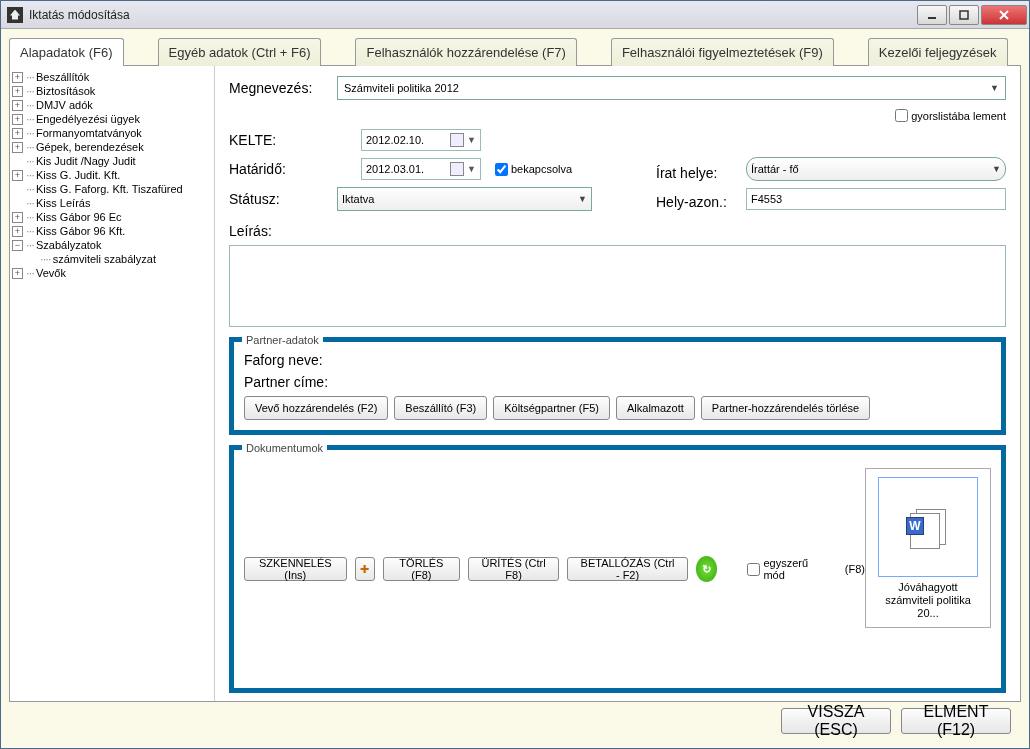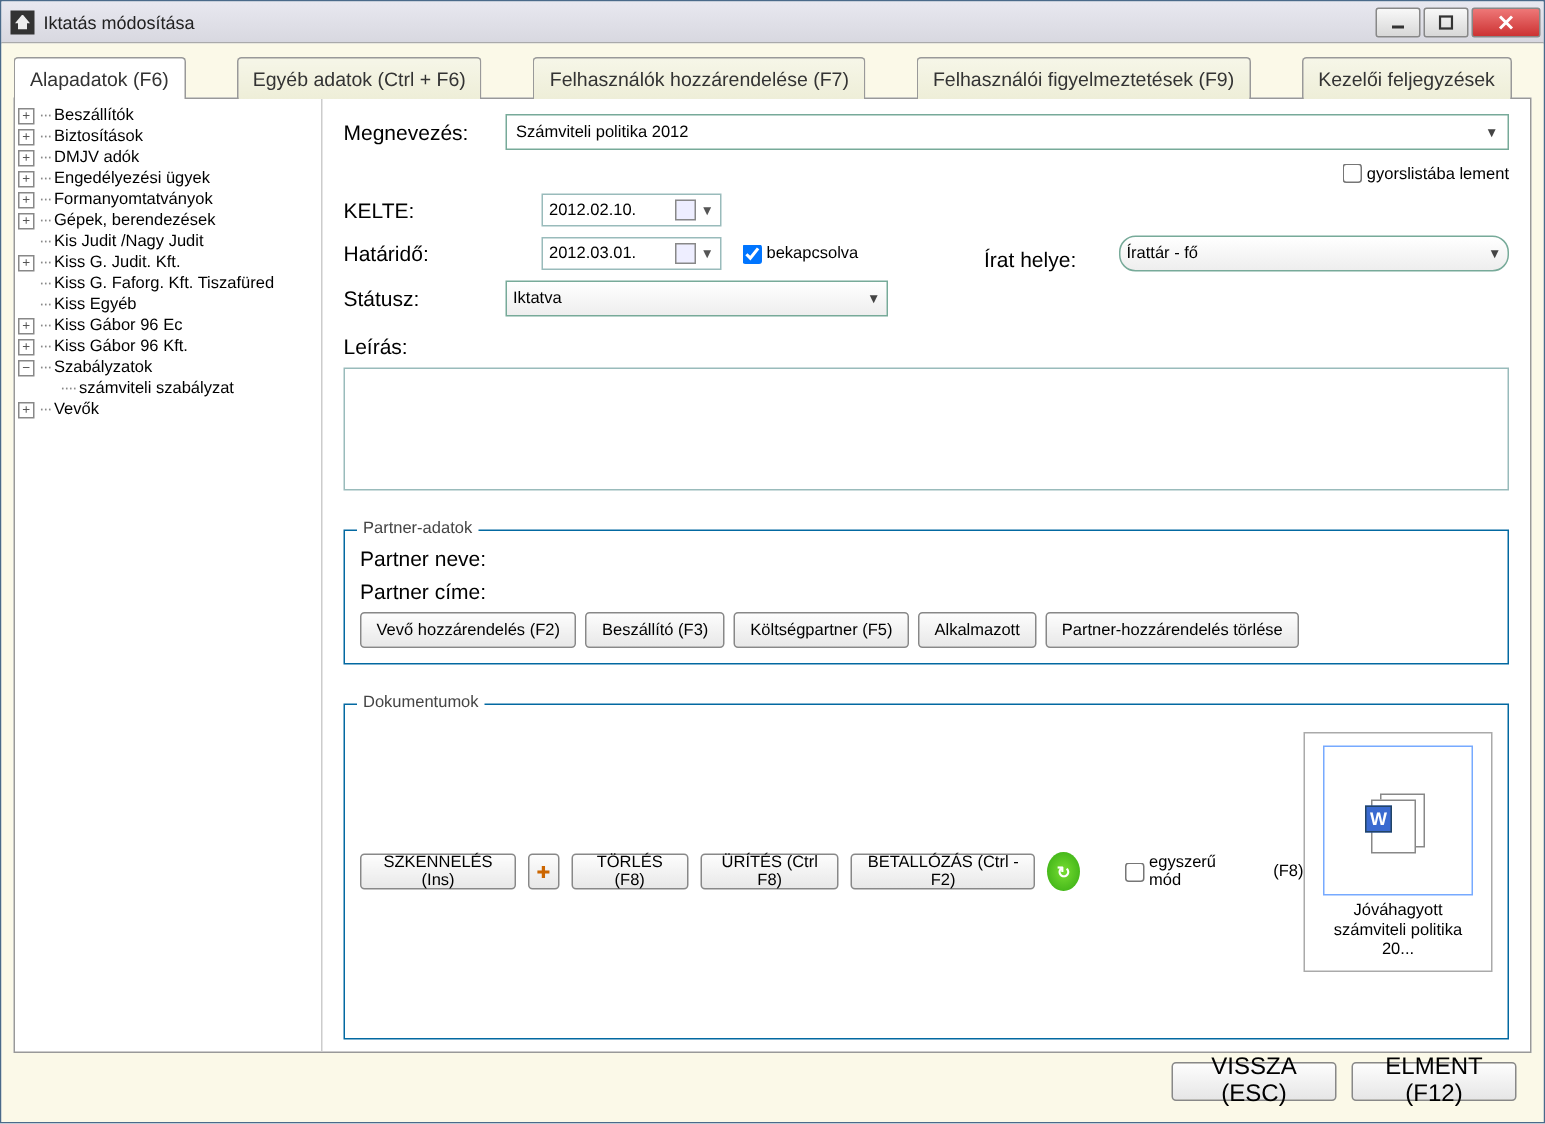--- a/index.html
+++ b/index.html
@@ -32,21 +32,21 @@
 .date-field { width:120px; height:22px; border:1px solid #9bb; display:flex; align-items:center; padding:0 4px; justify-content:space-between;margin-left:24px; }
 .date-field .cal { width:14px; height:14px; border:1px solid #888; background:#eef; }
 .date-field .dd { font-size:9px; color:#555; }
 .chk { display:flex; align-items:center; margin-left:10px; }
 .chk input { margin-right:3px; }
 .right-col { margin-left:20px; display:flex; align-items:flex-end; }
 .right-col .lbl2 { width:90px; font-size:14px; }
 .status-combo { width:255px; height:24px; border:1px solid #7a9; font-size:14px; padding:0 4px; background:linear-gradient(#fff,#eee); display:flex; align-items:center; justify-content:space-between; }
 .txt-input { flex:1; height:22px; border:1px solid #9bb; padding:0 4px; background:#fff; }
 .textarea { width:100%; height:82px; border:1px solid #9bb; resize:none; }
-.groupbox { border:1px solid #0369a1; margin-top:26px; padding:10px 10px 10px 10px; position:relative; }
+.groupbox { border:5px solid #0369a1; margin-top:10px; padding:10px 10px 10px 10px; position:relative; }
 .groupbox .legend { position:absolute; top:-8px; left:8px; background:#fff; padding:0 4px; font-size:11px; color:#444; }
 .partner-row { display:flex; margin-bottom:6px; }
 .partner-row .plbl { width:108px; font-size:14px; }
 .btn-row { display:flex; gap:6px; margin-top:4px; flex-wrap:wrap; }
 .btn { height:24px; padding:0 10px; border:1px solid #888; background:linear-gradient(#fdfdfd,#e8e8e8); border-radius:3px; display:inline-flex; align-items:center; font-size:11px; }
 .doc-toolbar { display:flex; align-items:center; gap:8px; }
 .doc-toolbar .spacer { flex:1; }
 .icon-btn { width:24px; height:24px; border:1px solid #888; background:linear-gradient(#fdfdfd,#e8e8e8); border-radius:3px; display:inline-flex; align-items:center; justify-content:center; }
 .refresh-icon { width:26px; height:26px; border-radius:50%; background:radial-gradient(#7d3,#3a1); display:inline-flex; align-items:center; justify-content:center; color:#fff; font-weight:bold; }
 .doc-area { border:1px solid #aaa; margin-top:8px; height:160px; padding:8px; display:flex; align-items:flex-start; gap:8px; }
@@ -143,21 +143,21 @@
             <span class="tree-label">Kiss G. Judit. Kft.</span>
           </div>
           <div class="tree-item" style="padding-left: 0px;">
             <span class="tree-toggle blank"></span>
             <span class="tree-dots">···</span>
             <span class="tree-label">Kiss G. Faforg. Kft. Tiszafüred</span>
           </div>
           <div class="tree-item" style="padding-left: 0px;">
             <span class="tree-toggle blank"></span>
             <span class="tree-dots">···</span>
-            <span class="tree-label">Kiss Egyéb</span>
+            <span class="tree-label">Kiss Leírás</span>
           </div>
           <div class="tree-item" style="padding-left: 0px;">
             <span class="tree-toggle">+</span>
             <span class="tree-dots">···</span>
             <span class="tree-label">Kiss Gábor 96 Ec</span>
           </div>
           <div class="tree-item" style="padding-left: 0px;">
             <span class="tree-toggle">+</span>
             <span class="tree-dots">···</span>
             <span class="tree-label">Kiss Gábor 96 Kft.</span>
@@ -228,31 +228,35 @@
             </div>
           </div>
         </div>
 
         <div class="form-row">
           <div class="lbl big">Státusz:</div>
           <div class="status-combo">
             <span>Iktatva</span>
             <span class="tri">▼</span>
           </div>
+          <div class="right-col" style="margin-left:auto;">
+            <div class="lbl2">Hely-azon.:</div>
+            <input class="txt-input" style="width: 260px; flex: 0 0 auto;" value="F4553">
+          </div>
         </div>
 
         <div class="form-row" style="margin-top:6px;">
           <div class="lbl big">Leírás:</div>
         </div>
         <textarea class="textarea" style=""></textarea>
 
         <div class="groupbox">
           <div class="legend">Partner-adatok</div>
           <div class="partner-row">
-            <div class="plbl">Partner neve:</div>
+            <div class="plbl">Faforg neve:</div>
           </div>
           <div class="partner-row">
             <div class="plbl">Partner címe:</div>
           </div>
           <div class="btn-row">
             <button class="btn">Vevő hozzárendelés (F2)</button>
             <button class="btn">Beszállító (F3)</button>
             <button class="btn">Költségpartner (F5)</button>
             <button class="btn">Alkalmazott</button>
             <button class="btn">Partner-hozzárendelés törlése</button>

